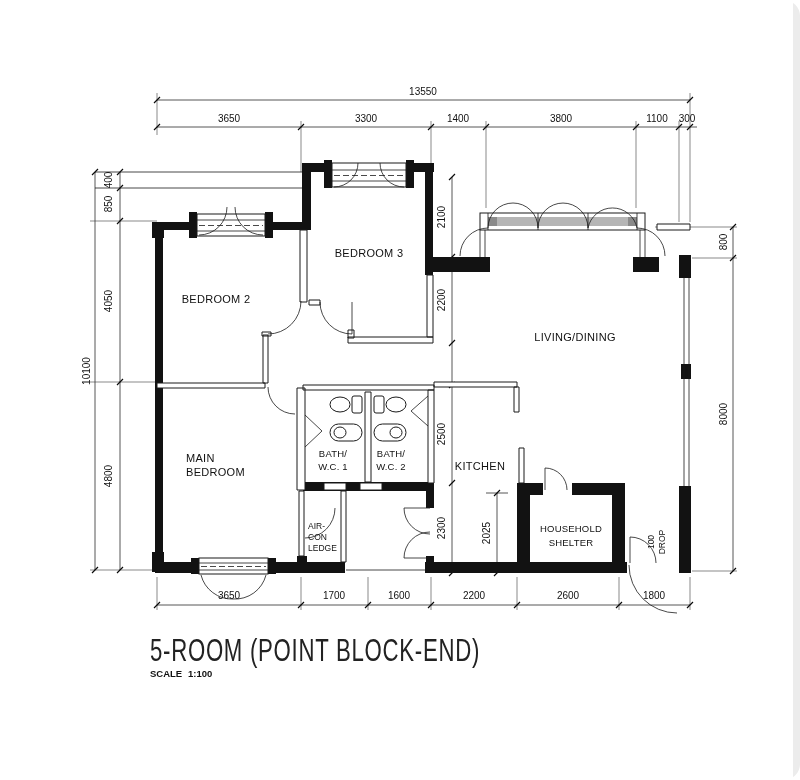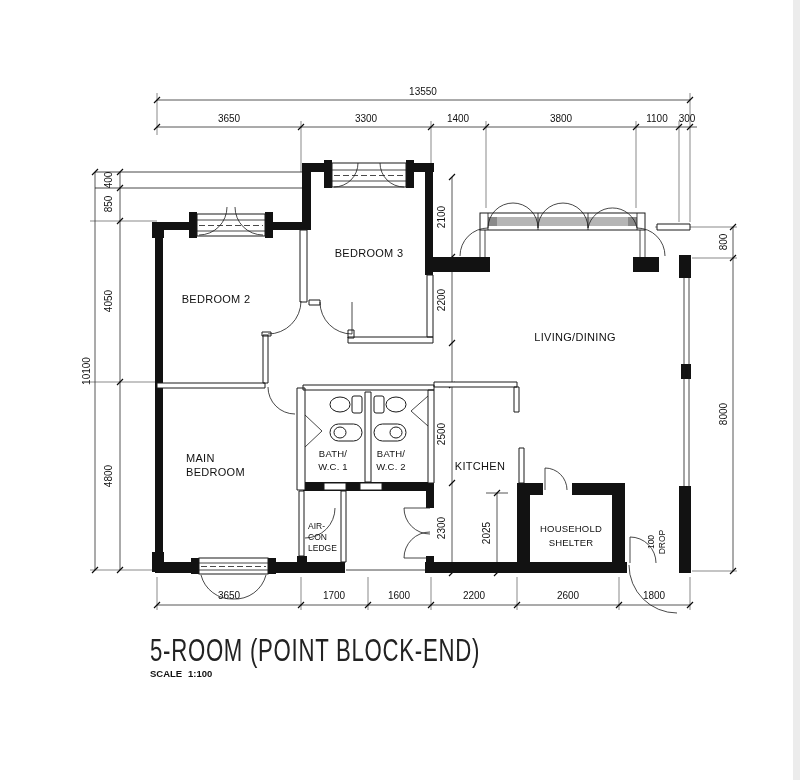--- a/index.html
+++ b/index.html
@@ -1,16 +1,16 @@
 <!DOCTYPE html>
 <html><head>
 <meta charset="utf-8">
 <style>
   html,body{margin:0;padding:0;background:#fff;}
-  #stage{position:relative;width:800px;height:780px;background:#ffffff;overflow:hidden;}
+  #stage{position:relative;width:800px;height:780px;background:#ffffff;overflow:hidden;border-radius:16px;}
   svg{display:block;}
   .w   {fill:#121212;stroke:none;}
   .tw  {fill:#ffffff;stroke:#1a1a1a;stroke-width:1;}
   .thin{fill:none;stroke:#1a1a1a;stroke-width:0.8;}
   .dim {fill:none;stroke:#2b2b2b;stroke-width:0.8;}
   .ext {fill:none;stroke:#3a3a3a;stroke-width:0.6;}
   .tick{fill:none;stroke:#0a0a0a;stroke-width:1.2;}
   .fix {fill:#ffffff;stroke:#1a1a1a;stroke-width:1;}
   .glz {fill:#b5b5b5;stroke:none;}
   .glzend{fill:#8a8a8a;stroke:none;}

